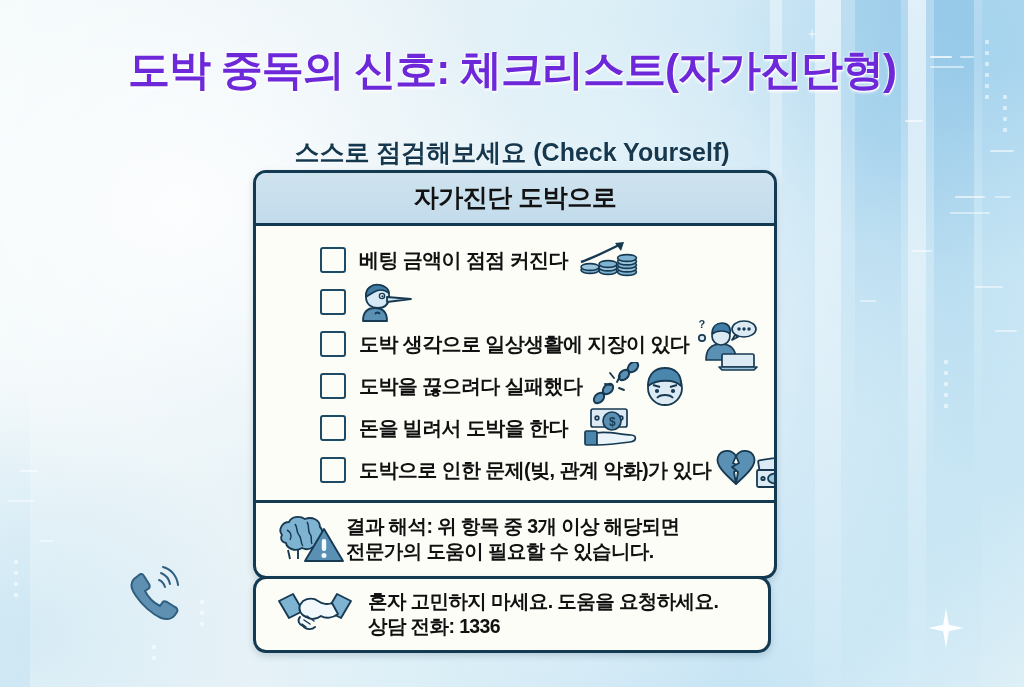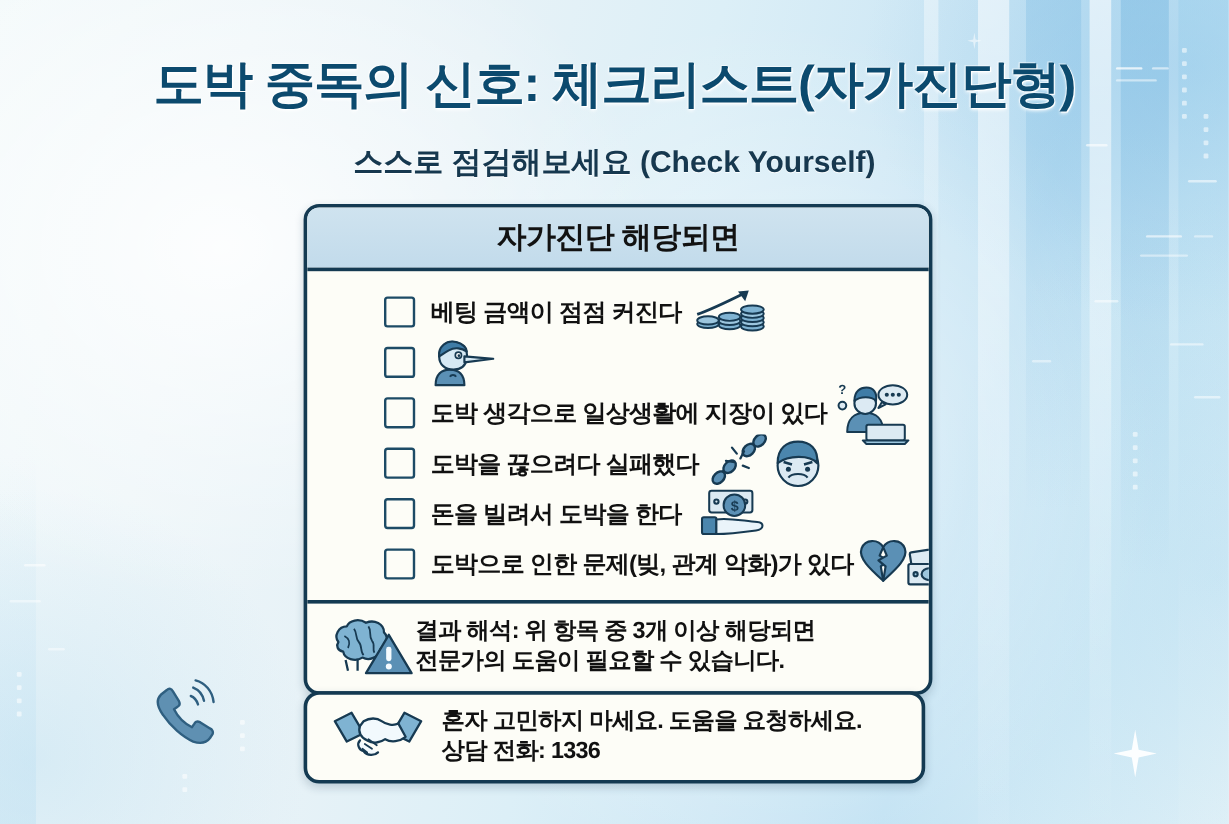--- a/index.html
+++ b/index.html
@@ -41,28 +41,28 @@
     background:#ffffff;
     -webkit-clip-path:polygon(50% 0%,58% 42%,100% 50%,58% 58%,50% 100%,42% 58%,0% 50%,42% 42%);
     clip-path:polygon(50% 0%,58% 42%,100% 50%,58% 58%,50% 100%,42% 58%,0% 50%,42% 42%);
     opacity:.92;
   }
 
   
   #title{
     position:absolute;left:0;right:0;top:42px;text-align:center;
     font-size:42px;font-weight:bold;letter-spacing:-1px;
-    color:#0c4a6e;
+    color:#6d28d9;
     text-shadow:
       1px 1px 0 #ffffff, -1px -1px 0 rgba(255,255,255,.55),
       0 2px 3px rgba(255,255,255,.9);
     white-space:nowrap;
   }
   #subtitle{
-    position:absolute;left:0;right:0;top:118px;text-align:center;
+    position:absolute;left:0;right:0;top:136px;text-align:center;
     font-size:25px;font-weight:bold;color:#16384f;
     text-shadow:0 1px 0 rgba(255,255,255,.9);
     white-space:nowrap;
   }
 
   
   #card{
     position:absolute;left:253px;top:170px;width:518px;
     background:#fdfdf7;
     border:3px solid #143a52;
@@ -196,21 +196,21 @@
 
   <div class="sparkle" style="left:928px;top:608px;width:36px;height:40px;"></div>
   <div class="sparkle" style="left:806px;top:27px;width:12px;height:14px;opacity:.55;"></div>
 </div>
 
 <div id="title">도박 중독의 신호: 체크리스트(자가진단형)</div>
 <div id="subtitle">스스로 점검해보세요 (Check Yourself)</div>
 
 <div id="card">
 
-  <div id="card-header">자가진단 해당되면</div>
+  <div id="card-header">자가진단 도박으로</div>
 
   <div id="items">
 
     <div class="item">
       <div class="cbox"></div>
       <div class="itext">베팅 금액이 점점 커진다</div>
       <div class="iicon">
         <svg width="66" height="40" viewBox="0 0 66 40">
           <path d="M6 22 C18 18 30 12 46 4" stroke="#173a52" stroke-width="2.4" fill="none"></path>
           <path d="M40 3 L49 2 L46 11 Z" fill="#173a52"></path>

